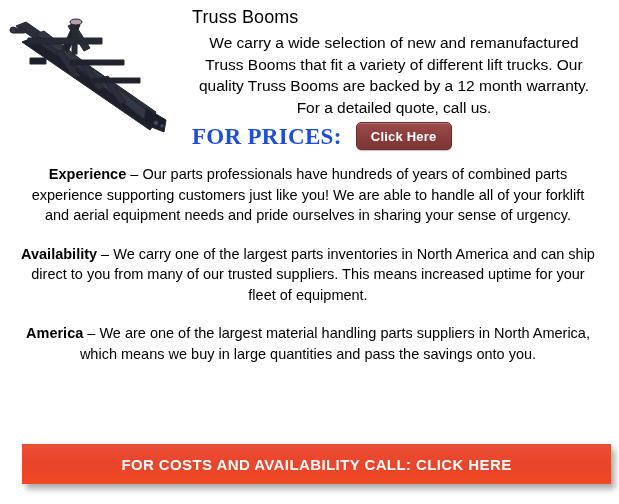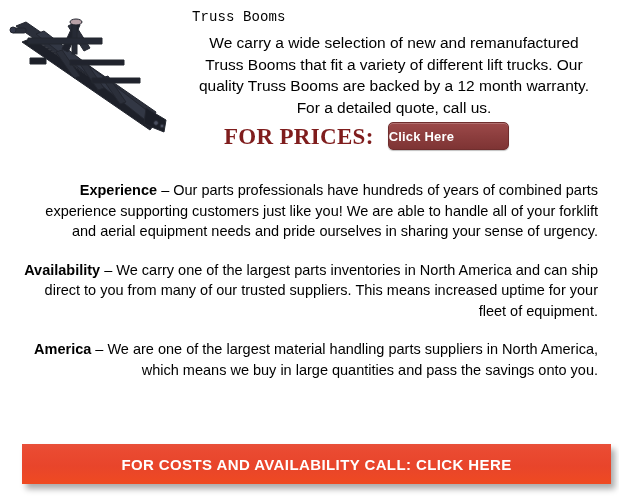--- a/index.html
+++ b/index.html
@@ -35,26 +35,25 @@
   #product-figure svg {
     display: block;
     width: 172px;
     height: 134px;
   }
 
   #product-title {
     position: absolute;
     left: 192px;
     top: 6px;
-    font-size: 14px;
+    font-size: 18px;
     font-weight: 400;
     line-height: 22px;
     letter-spacing: 0.1px;
     white-space: nowrap;
-    font-family: Liberation Mono, monospace;
   }
 
   #product-intro {
     position: absolute;
     left: 192px;
     top: 32px;
     width: 404px;
     font-size: 15.5px;
     line-height: 21.5px;
     text-align: center;
@@ -64,31 +63,31 @@
     position: absolute;
     left: 192px;
     top: 122px;
     display: flex;
     align-items: center;
   }
   #prices-label {
     font-family: "Liberation Serif", serif;
     font-weight: bold;
     font-size: 23px;
-    color: #7f1d1d;
+    color: #1d4ed8;
     letter-spacing: 0.3px;
     line-height: 23px;
-    margin-left: 32px;
   }
   #click-here-button {
     margin-left: 14px;
     display: inline-block;
-    width: 121px;
+    width: 96px;
     height: 28px;
     line-height: 28px;
+    text-align: center;
     border-radius: 5px;
     background: linear-gradient(180deg, #9c4a4a 0%, #8e3f3f 45%, #7e3434 100%);
     border: 1px solid #6f2e2e;
     box-shadow: inset 0 1px 0 rgba(255,255,255,0.22), 0 1px 1px rgba(0,0,0,0.25);
     color: #ffffff;
     font-size: 13px;
     font-weight: bold;
     letter-spacing: 0.2px;
     cursor: pointer;
     box-sizing: border-box;
@@ -97,22 +96,22 @@
   
   #features {
     position: absolute;
     left: 18px;
     top: 164px;
     width: 580px;
   }
   .feature-para {
     font-size: 14.5px;
     line-height: 20.5px;
-    margin: 16px 0 18px 0;
-    text-align: right;
+    margin: 0 0 18px 0;
+    text-align: center;
   }
   .feature-term {
     font-weight: bold;
   }
 
   
   #cta-banner {
     position: absolute;
     left: 22px;
     top: 444px;

